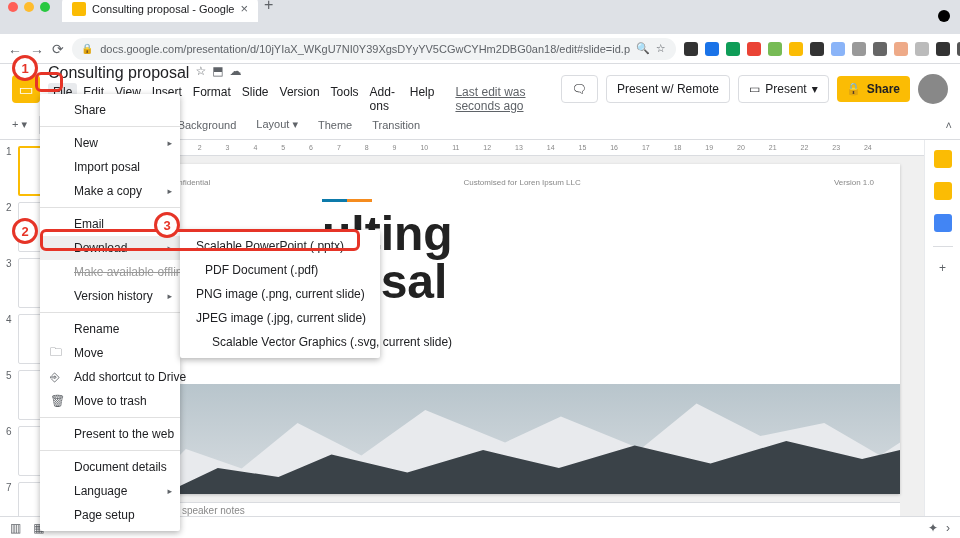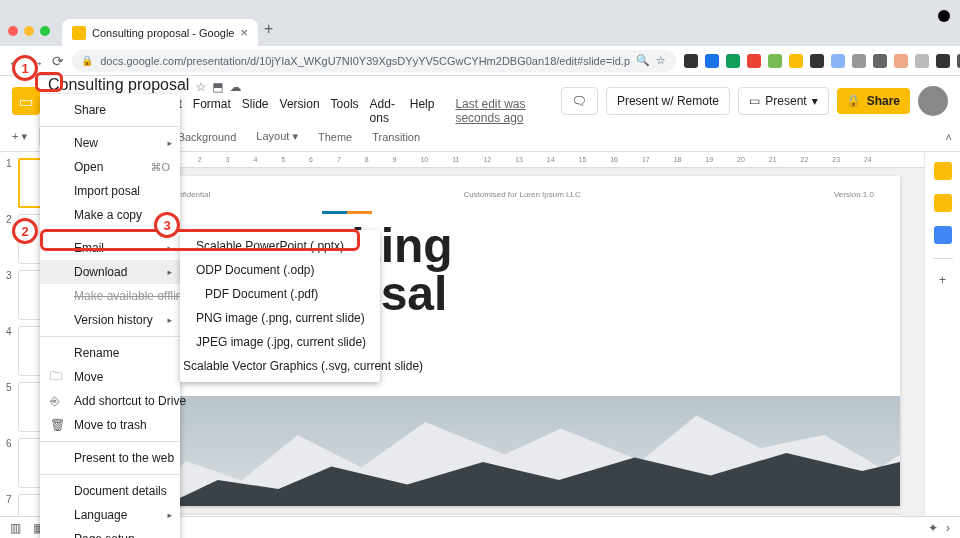--- a/index.html
+++ b/index.html
@@ -1,19 +1,19 @@
 <!DOCTYPE html>
 <html><head>
 <meta charset="utf-8">
 <style>
 * { margin: 0; padding: 0; box-sizing: border-box; font-family: Arial, Helvetica, sans-serif; }
 body { width: 960px; height: 538px; overflow: hidden; background: #fff; font-size: 12px; color: #202124; position: relative; }
 
 
-.browser-chrome { background: #dee1e6; height: 46px; display: flex; align-items: flex-end; padding: 0 8px; }
+.browser-chrome { background: #dee1e6; height: 34px; display: flex; align-items: flex-end; padding: 12px 8px; }
 .traffic-lights { display: flex; gap: 6px; align-items: center; margin-bottom: 10px; margin-right: 12px; }
 .tl { width: 10px; height: 10px; border-radius: 50%; }
 .tl.red { background: #ff5f57; } .tl.yellow { background: #febc2e; } .tl.green { background: #28c840; }
 .tab { background: #fff; border-radius: 8px 8px 0 0; padding: 6px 10px; display: flex; align-items: center; gap: 6px; font-size: 11px; min-width: 180px; }
 .tab-icon { width: 14px; height: 14px; background: #fbbc04; border-radius: 2px; }
 .tab-x { color: #5f6368; font-size: 13px; margin-left: auto; }
 .tab-plus { margin-left: 6px; margin-bottom: 8px; font-size: 16px; color: #5f6368; }
 .black-dot { position: absolute; right: 10px; top: 10px; width: 12px; height: 12px; background: #000; border-radius: 50%; }
 
 .addr-bar { background: #fff; height: 30px; display: flex; align-items: center; padding: 0 8px; gap: 8px; border-bottom: 1px solid #dadce0; }
@@ -130,21 +130,21 @@
       <div class="ext-i" style="background: rgb(187, 187, 187);"></div>
       <div class="ext-i" style="background: rgb(51, 51, 51);"></div>
       <div class="ext-i" style="background: rgb(85, 85, 85);"></div>
     </div>
 
 </div>
 
 <div class="slides-hdr">
   <div class="logo"></div>
   <div class="hdr-text">
-    <div style="display:flex; gap:6px; align-items:flex-end;">
+    <div style="display:flex; gap:6px; align-items:flex-start;">
       <span class="doc-title">Consulting proposal</span>
       <span style="color:#5f6368">☆</span>
       <span style="color:#5f6368;font-size:12px">⬒</span>
       <span style="color:#5f6368;font-size:12px">☁</span>
     </div>
     <div class="menubar" id="menubar">
         <span style="background: rgb(232, 234, 237); border-radius: 3px;">File</span>
         <span>Edit</span>
         <span>View</span>
         <span>Insert</span>
@@ -283,24 +283,20 @@
 <div class="menu" id="file-menu">
   <div class="menu-item">
       <span>Share</span>
     </div>
   <hr>
   <div class="menu-item">
       <span>New</span>
       <span class="arrow">▸</span>
     </div>
   <div class="menu-item">
-      <span>Open</span>
-      <span class="sc">⌘O</span>
-    </div>
-  <div class="menu-item">
       <span>Import posal</span>
     </div>
   <div class="menu-item">
       <span>Make a copy</span>
       <span class="arrow">▸</span>
     </div>
   <hr>
   <div class="menu-item">
       <span>Email</span>
       <span class="arrow">▸</span>
@@ -345,25 +341,24 @@
       <span class="arrow">▸</span>
     </div>
   <div class="menu-item">
       <span>Page setup</span>
     </div>
 
 </div>
 
 <div class="menu" id="dl-menu">
   <div class="menu-item" style="padding-left:16px">Scalable PowerPoint (.pptx)</div>
-  <div class="menu-item" style="padding-left:16px">ODP Document (.odp)</div>
   <div class="menu-item" style="padding-left:25px">PDF Document (.pdf)</div>
   <div class="menu-item" style="padding-left:16px">PNG image (.png, current slide)</div>
   <div class="menu-item" style="padding-left:16px">JPEG image (.jpg, current slide)</div>
-  <div class="menu-item" style="padding-left:3px">Scalable Vector Graphics (.svg, current slide)</div>
+  <div class="menu-item" style="padding-left:32px">Scalable Vector Graphics (.svg, current slide)</div>
 </div>
 
 <div class="box-red" style="left:35px; top:72px; width:28px; height:20px;"></div>
 <div class="callout" style="left:12px; top:55px;">1</div>
 
 <div class="box-red" style="left:40px; top:229px; width:320px; height:22px;"></div>
 <div class="callout" style="left:12px; top:218px;">2</div>
 <div class="callout" style="left:154px; top:212px;">3</div>
 
 </body></html>

